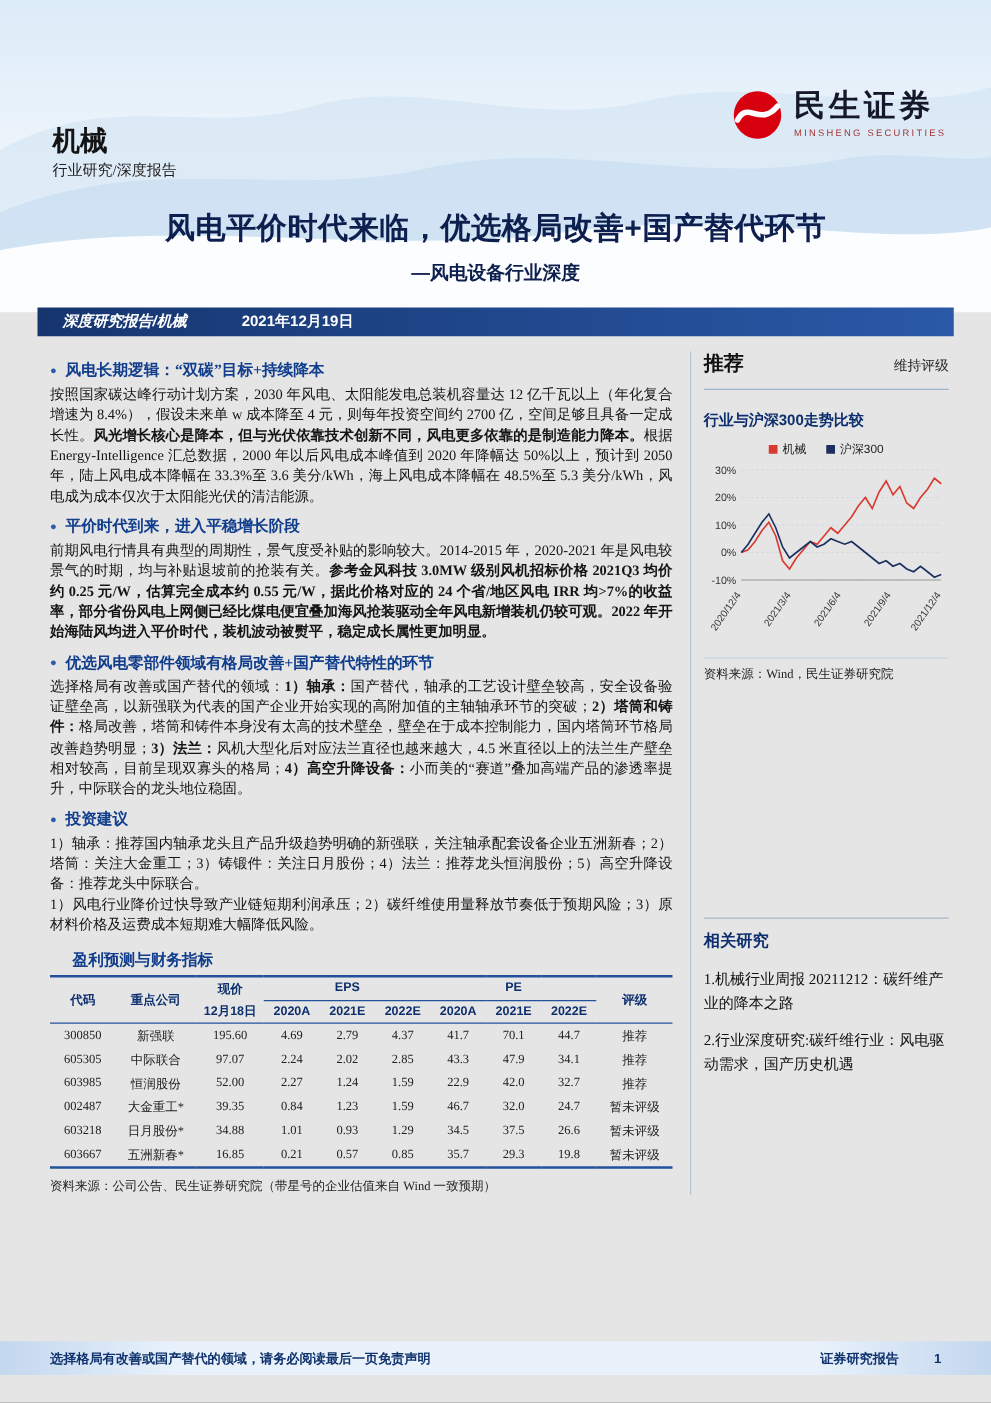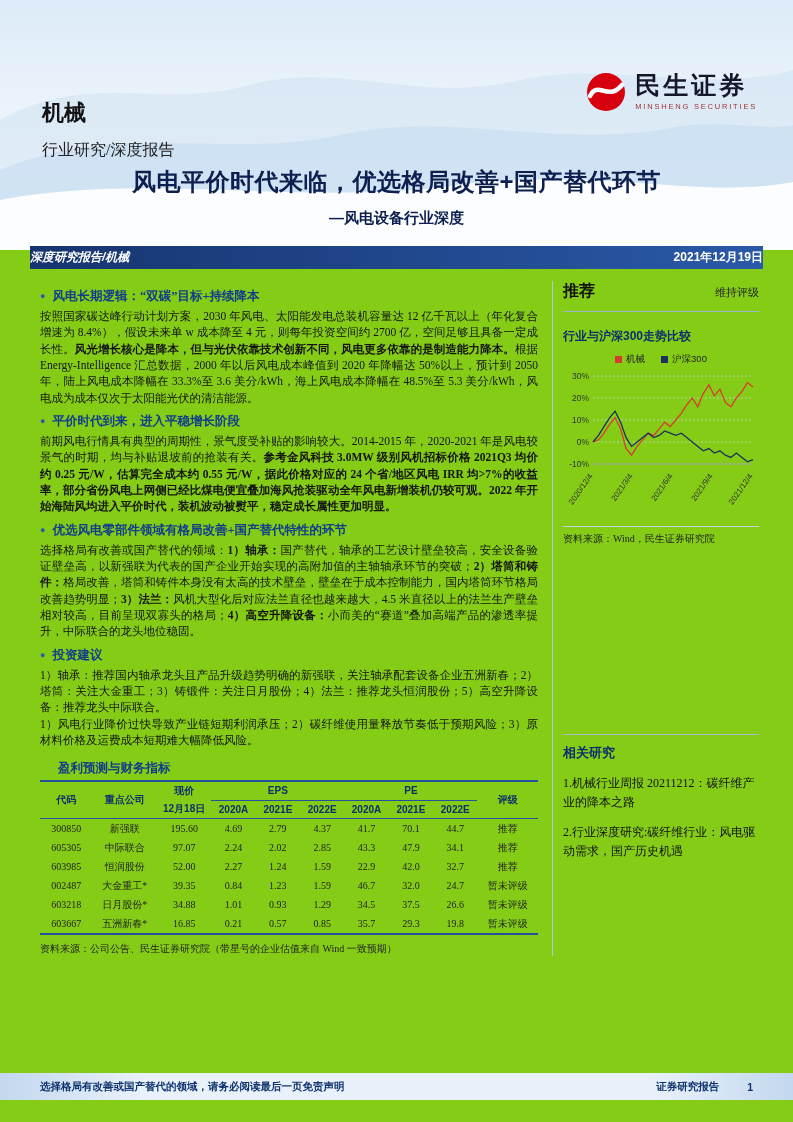--- a/index.html
+++ b/index.html
@@ -1,37 +1,37 @@
 <!DOCTYPE html>
 <html><head>
 <meta charset="utf-8">
 <style>
   html,body{margin:0;padding:0;background:#9a9a9a;}
-  .page{position:relative;width:793px;height:1122px;margin:0 auto;background:#84cc16;overflow:hidden;
+  .page{position:relative;width:793px;height:1122px;margin:0 auto;background:#e5e5e5;overflow:hidden;
         font-family:"Liberation Serif","DejaVu Serif",serif;color:#111;}
   .bg-art{position:absolute;top:0;left:0;width:793px;height:250px;}
 
   
   .logo{position:absolute;top:72px;right:36px;display:flex;align-items:center;gap:9px;}
   .logo-text{display:flex;flex-direction:column;}
   .logo-cn{font-family:"Liberation Sans",sans-serif;font-size:25px;font-weight:bold;color:#15182b;letter-spacing:3px;line-height:1;}
   .logo-en{font-family:"Liberation Sans",sans-serif;font-size:7.5px;letter-spacing:1.8px;color:#a33333;margin-top:4px;}
 
   
   .header{position:absolute;top:98px;left:42px;}
   .category{font-family:"Liberation Sans",sans-serif;font-size:22px;font-weight:bold;color:#141414;}
-  .report-type{font-size:16px;color:#222;margin-top:12px;}
+  .report-type{font-size:12px;color:#222;margin-top:0;}
 
   .title-block{position:absolute;top:166px;left:0;width:100%;text-align:center;}
   .title{font-family:"Liberation Sans",sans-serif;font-size:24px;font-weight:bold;color:#0d1f4e;letter-spacing:0.5px;}
   .subtitle{font-family:"Liberation Sans",sans-serif;font-size:15px;font-weight:bold;color:#0d1f4e;margin-top:11px;}
 
   .band{position:absolute;top:246px;left:30px;right:30px;height:23px;
         background:linear-gradient(90deg,#16356f,#2a59a8);color:#fff;
-        display:flex;justify-content:space-between;align-items:center;padding:0 0;
+        display:flex;align-items:center;padding:0 20px;
         font-family:"Liberation Sans",sans-serif;}
   .band-left{font-size:12px;font-weight:bold;font-style:italic;}
   .band-right{font-size:12px;font-weight:bold;margin-left:44px;}
 
   
   .content{position:absolute;top:281px;left:40px;right:34px;display:flex;align-items:stretch;}
   .main-col{width:498px;}
   .divider{width:1px;background:#b9c6da;margin:0 10px 0 14px;}
   .side-col{flex:1;min-width:0;}
 

